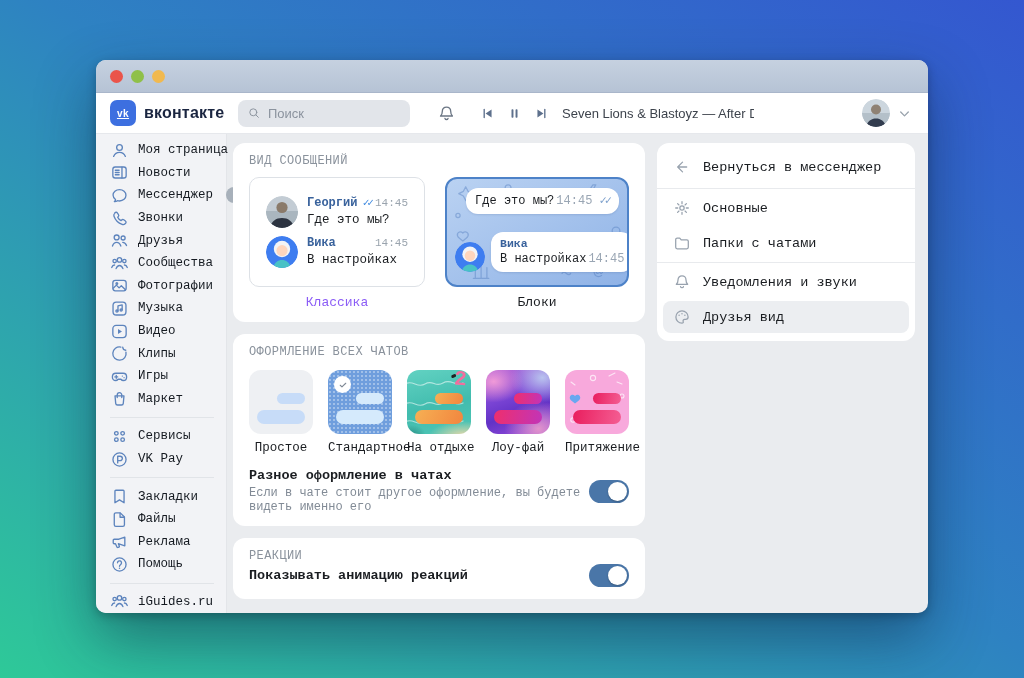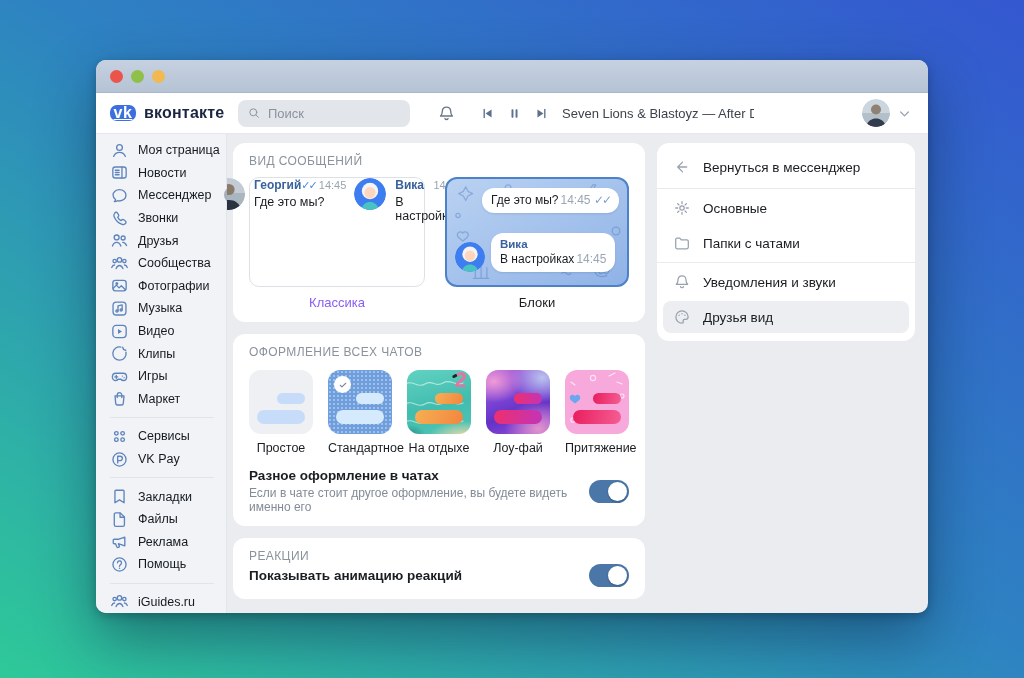--- a/index.html
+++ b/index.html
@@ -8,53 +8,53 @@
   .window{position:absolute;left:96px;top:60px;width:832px;height:553px;border-radius:10px;overflow:hidden;background:#eaecef;box-shadow:0 25px 60px rgba(8,28,58,.45),0 3px 10px rgba(0,0,0,.25);}
   
   .titlebar{height:33px;background:linear-gradient(#c6d1e0,#b6c3d5);display:flex;align-items:center;padding:0 14px;gap:8px;border-bottom:1px solid #a9b6ca;box-sizing:border-box;}
   .tl{width:13px;height:13px;border-radius:50%;display:inline-block;}
   .tl.red{background:#ea544a;}
   .tl.green{background:#8fc049;}
   .tl.yellow{background:#f1b94f;}
   
   .appheader{height:41px;background:#fff;display:flex;align-items:center;padding:0 14px;border-bottom:1px solid #e6e8ec;box-sizing:border-box;}
   .brand{display:flex;align-items:center;gap:8px;width:120px;flex:0 0 auto;cursor:pointer;}
-  .logo-badge{width:26px;height:16px;border-radius:7px;background:#3d6fe0;color:#fff;font-weight:700;font-size:16px;display:flex;align-items:center;justify-content:center;letter-spacing:.5px;text-decoration:underline;}
+  .logo-badge{width:26px;height:26px;border-radius:7px;background:#3d6fe0;color:#fff;font-weight:700;font-size:10px;display:flex;align-items:center;justify-content:center;letter-spacing:.5px;text-decoration:underline;}
   .wordmark{font-size:16px;font-weight:700;color:#1a2540;letter-spacing:.2px;}
   .search{margin-left:8px;width:172px;height:27px;border-radius:8px;background:#e2e5ea;display:flex;align-items:center;padding:0 9px;gap:7px;box-sizing:border-box;color:#8b939e;font-size:13px;}
   .search .nicon{color:#8b939e;}
   .search .nicon svg{width:14px;height:14px;}
   .hbell{margin-left:27px;color:#6b7684;cursor:pointer;display:flex;}
   .hbell svg{width:19px;height:19px;}
   .media{display:flex;align-items:center;gap:12px;margin-left:24px;color:#5d708c;}
   .media .nicon{cursor:pointer;display:flex;}
   .media .nicon svg{width:15px;height:15px;}
   .track{margin-left:13px;font-size:13px;color:#3d434c;white-space:nowrap;max-width:192px;overflow:hidden;}
   .account{margin-left:auto;display:flex;align-items:center;gap:5px;cursor:pointer;}
   .acc-av{width:28px;height:28px;border-radius:50%;overflow:hidden;display:block;}
   .chev{color:#9aa3ad;display:flex;}
   .chev svg{width:13px;height:13px;}
   
-  .bodyrow{display:flex;height:479px;}
+  .bodyrow{display:flex;height:479px;font-family:Liberation Mono, monospace;}
   .leftnav{width:131px;flex:0 0 auto;background:#f2f3f6;border-right:1px solid #e3e5e9;padding-top:5px;box-sizing:border-box;}
   .navitem{height:22.6px;display:flex;align-items:center;gap:9px;padding-left:14px;cursor:pointer;}
   .nicon{display:inline-flex;align-items:center;justify-content:center;}
   .nicon svg{width:19px;height:19px;fill:none;stroke:currentColor;stroke-width:1.4;stroke-linecap:round;stroke-linejoin:round;}
   .navitem .nicon{color:#5d84bd;}
   .nlabel{font-size:12.5px;color:#151a21;white-space:nowrap;}
   .navbadge{margin-left:4px;min-width:17px;height:16px;border-radius:9px;background:#a7b0ba;color:#fff;font-size:10.5px;display:inline-flex;align-items:center;justify-content:center;padding:0 2px;}
   .navdivider{height:1px;background:#e1e4e8;margin:7px 12px 7px 14px;}
   
   .content{flex:1;display:flex;align-items:flex-start;gap:12px;padding:9px 12px 12px 6px;box-sizing:border-box;overflow:hidden;}
   .centercol{width:412px;flex:0 0 auto;display:flex;flex-direction:column;gap:12px;}
   .card{background:#fff;border-radius:12px;padding:11px 16px 12px;box-sizing:border-box;}
   .sectiontitle{font-size:12px;font-weight:500;color:#8a929c;letter-spacing:.4px;line-height:14px;}
   
   .previews{display:flex;gap:20px;margin-top:9px;}
-  .prevclassic{width:176px;height:110px;border:1px solid #dde1e6;border-radius:10px;box-sizing:border-box;padding:0 16px;display:flex;flex-direction:row;justify-content:center;gap:8px;cursor:pointer;background:#fff;}
+  .prevclassic{width:176px;height:110px;border:1px solid #dde1e6;border-radius:10px;box-sizing:border-box;padding:0 16px;display:flex;flex-direction:column;justify-content:center;gap:8px;cursor:pointer;background:#fff;}
   .crow{display:flex;gap:9px;align-items:flex-start;}
   .cav{width:32px;height:32px;border-radius:50%;overflow:hidden;flex:0 0 auto;display:block;}
   .cav.small{width:30px;height:30px;}
   .cbody{flex:1;min-width:0;}
   .cline{display:flex;align-items:baseline;justify-content:space-between;}
   .cname{font-size:12px;font-weight:700;color:#39629c;}
   .cmeta{font-size:11px;color:#9aa4ae;display:flex;gap:3px;align-items:baseline;}
   .checks{color:#3f8ae0;letter-spacing:-2px;font-size:11px;}
   .ctext{font-size:12.5px;color:#1a1d21;margin-top:3px;}
   .prevblocks{position:relative;width:184px;height:110px;border:2px solid #4d82c8;border-radius:12px;box-sizing:border-box;background:linear-gradient(150deg,#bad2f2 0%,#9cbcea 70%,#8fb2e6 100%);overflow:hidden;cursor:pointer;}

